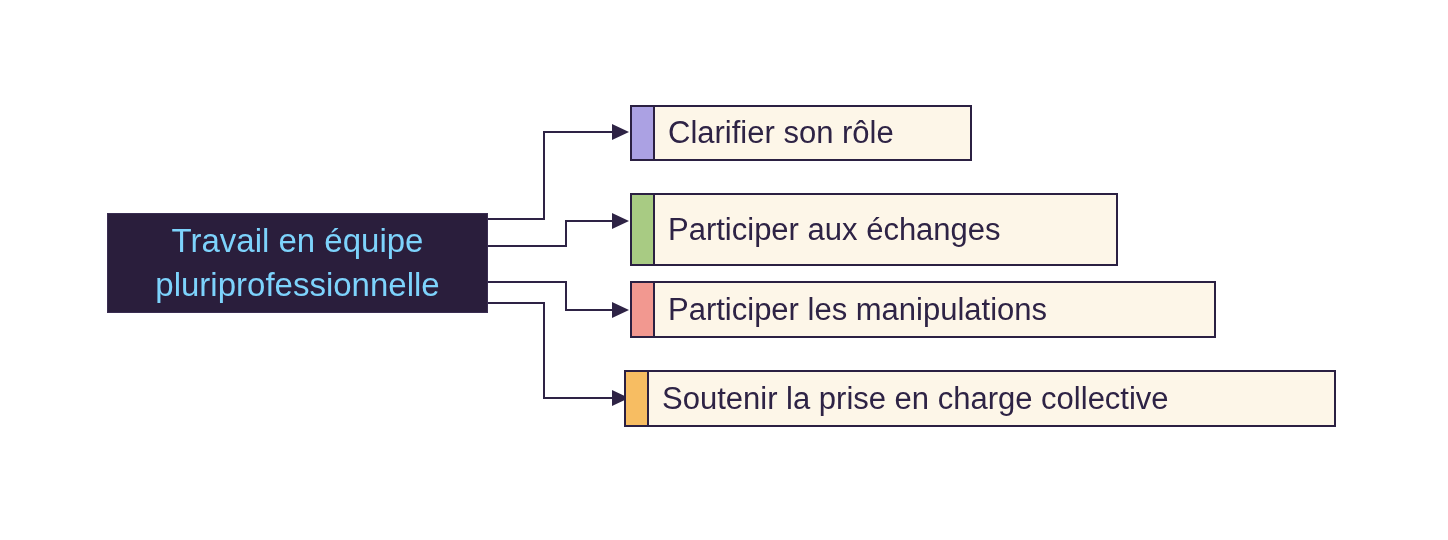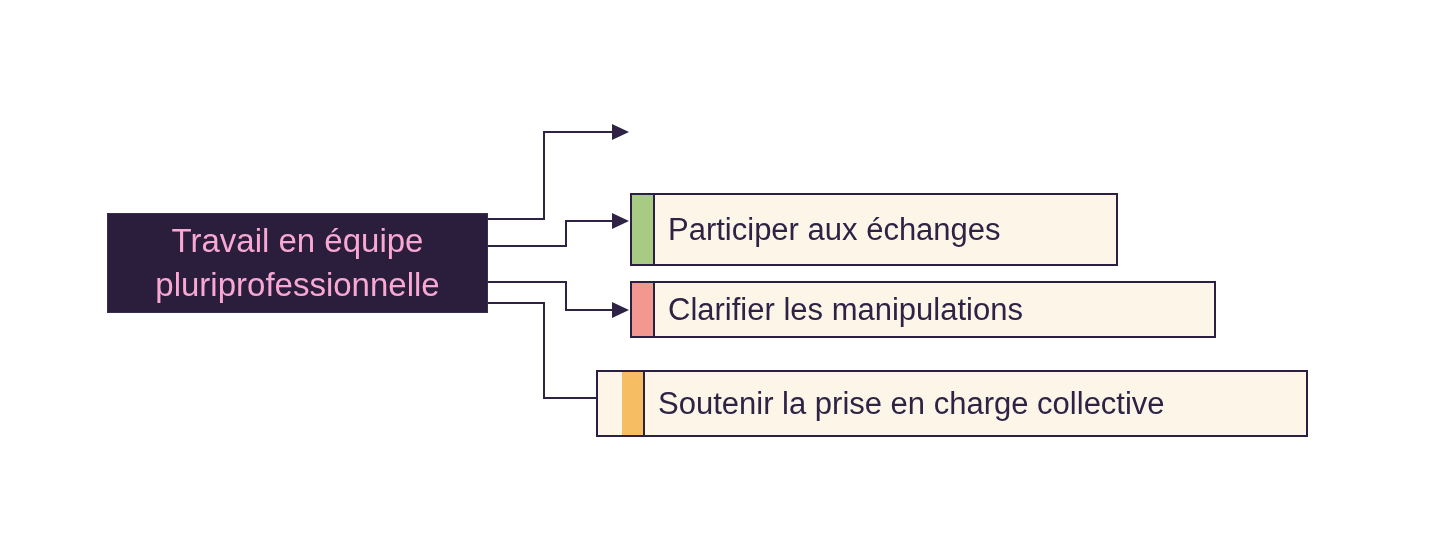--- a/index.html
+++ b/index.html
@@ -32,35 +32,35 @@
     width: 381px;
     height: 100px;
     background: #2a1e3c;
     border: 1px solid #3a2d52;
     display: flex;
     align-items: center;
     justify-content: center;
     text-align: center;
   }
   .root-label {
-    color: #f9a8d4;
+    color: #7dd3fc;
     font-size: 33px;
     line-height: 1.32;
     padding: 0 8px;
   }
   .branch-node {
     border: 2px solid #2b2042;
     background: #fdf6e8;
     display: flex;
     align-items: stretch;
   }
   .branch-1 { left: 630px; top: 105px; width: 342px; height: 56px; }
   .branch-2 { left: 630px; top: 193px; width: 488px; height: 73px; }
   .branch-3 { left: 630px; top: 281px; width: 586px; height: 57px; }
-  .branch-4 { left: 596px; top: 370px; width: 712px; height: 67px; padding-left: 24px; }
+  .branch-4 { left: 624px; top: 370px; width: 712px; height: 57px; }
   .accent-bar {
     width: 21px;
     flex: 0 0 21px;
     border-right: 2px solid #2b2042;
   }
   .branch-label {
     display: flex;
     align-items: center;
     padding-left: 13px;
     padding-right: 8px;
@@ -86,29 +86,33 @@
       <polygon points="612,213 612,229 629,221"></polygon>
       <polygon points="612,302 612,318 629,310"></polygon>
       <polygon points="612,390 612,406 629,398"></polygon>
     </g>
   </svg>
 
   <div class="node root-node" style="background-color: rgb(42, 30, 60);">
     <div class="root-label">Travail en équipe pluriprofessionnelle</div>
   </div>
 
+  <div class="node branch-node branch-1">
+    <div class="accent-bar" style="background-color: rgb(171, 161, 227);"></div>
+    <div class="branch-label">Clarifier son rôle</div>
+  </div>
 
   <div class="node branch-node branch-2">
     <div class="accent-bar" style="background-color: rgb(168, 203, 131);"></div>
     <div class="branch-label">Participer aux échanges</div>
   </div>
 
   <div class="node branch-node branch-3">
     <div class="accent-bar" style="background-color: rgb(242, 152, 144);"></div>
-    <div class="branch-label">Clarifier les manipulations</div>
+    <div class="branch-label">Participer les manipulations</div>
   </div>
 
   <div class="node branch-node branch-4">
     <div class="accent-bar" style="background-color: rgb(247, 189, 98);"></div>
     <div class="branch-label">Soutenir la prise en charge collective</div>
   </div>
 
 </div>
 
 </body></html>

